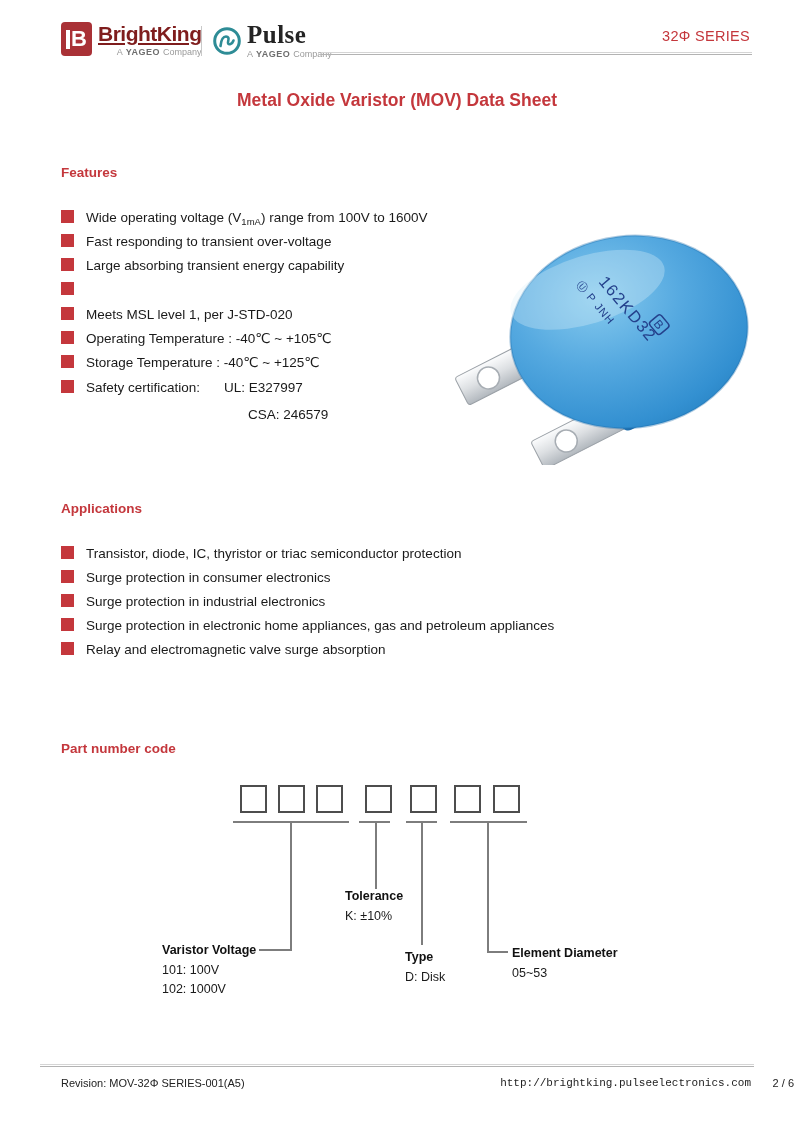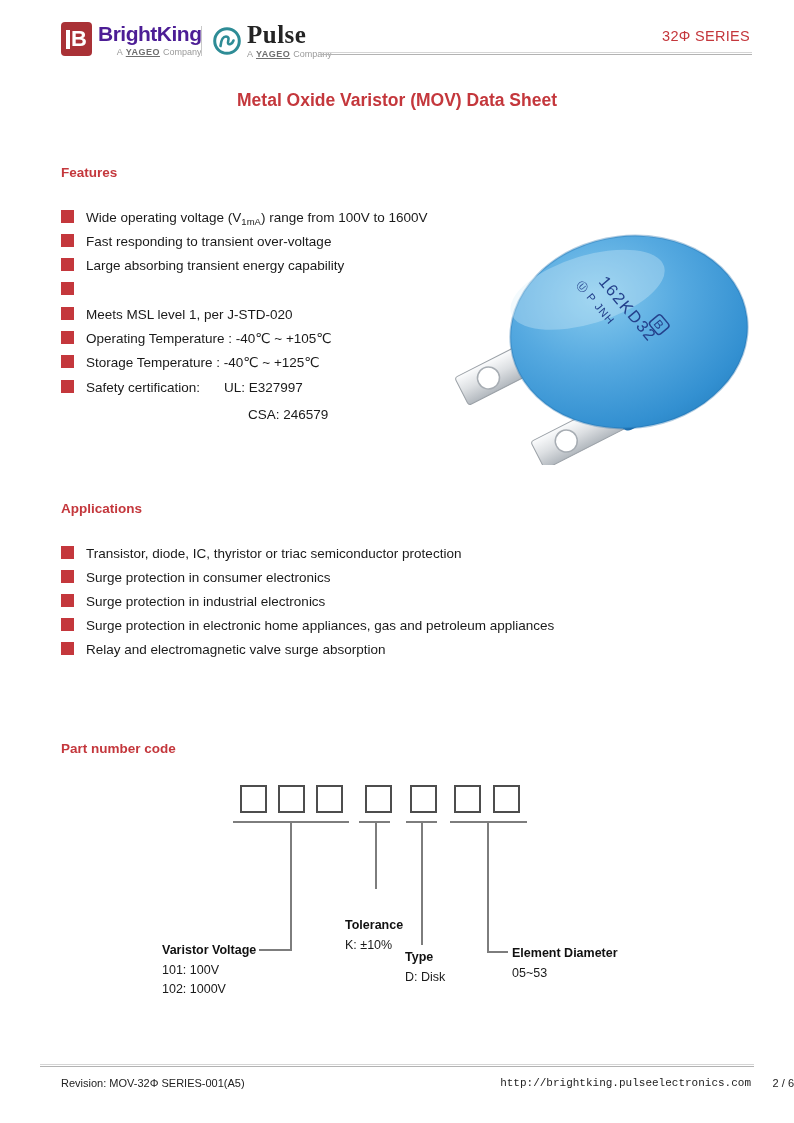--- a/index.html
+++ b/index.html
@@ -12,23 +12,23 @@
   }
   
   .bk-logo { position:absolute; left:61px; top:22px; display:flex; }
   .bk-icon {
     width:31px; height:34px; background:#a93136; border-radius:4px;
     display:flex; align-items:center; justify-content:center;
     color:#fff; font-weight:bold; font-size:22px;
   }
   .bk-icon::before { content:""; display:inline-block; width:4px; height:19px; background:#fff; margin-right:1px; }
   .bk-block { margin-left:6px; }
-  .bk-name { font-size:21px; font-weight:bold; color:#4c1d95; letter-spacing:-0.5px; line-height:24px; }
+  .bk-name { font-size:21px; font-weight:bold; color:#7f1d1d; letter-spacing:-0.5px; line-height:24px;text-decoration:underline; }
   .tagline { font-size:9px; color:#9a9a9a; text-align:right; margin-top:1px; }
-  .tagline .brand { font-weight:bold; color:#6e6e6e; margin:0 3px; letter-spacing:0.5px;text-decoration:underline; }
+  .tagline .brand { font-weight:bold; color:#6e6e6e; margin:0 3px; letter-spacing:0.5px; }
   .logo-divider { position:absolute; left:201px; top:26px; width:1px; height:30px; background:#c9c9c9; }
   .pulse-logo { position:absolute; left:212px; top:22px; display:flex; }
   .pulse-icon-wrap { width:30px; height:30px; margin-top:4px; }
   .pulse-block { margin-left:5px; }
   .pulse-name { font-family:"Liberation Serif","DejaVu Serif",serif; font-size:25px; font-weight:bold; color:#242424; line-height:26px; letter-spacing:0.5px; }
   .series { position:absolute; right:44px; top:28px; font-size:14.5px; font-weight:normal; color:#c4373c; letter-spacing:0.3px; }
   .rule { height:3px; border-top:1px solid #d5d5d5; border-bottom:1px solid #b3b3b3; }
   .header-rule { position:absolute; left:321px; top:52px; width:431px; }
   
   .doc-title { position:absolute; left:0; top:90px; width:100%; text-align:center;
@@ -212,21 +212,21 @@
     <div class="pnstem" style="left:487px; top:821px; height:132px"></div>
 
     <div class="pnconn" style="left:259px; top:949px; width:33px"></div>
     <div class="pnconn" style="left:487px; top:951px; width:21px"></div>
 
     <div class="pnlabel" style="left:162px; top:941px">
       <div class="t">Varistor Voltage</div>
       <div>101: 100V</div>
       <div>102: 1000V</div>
     </div>
-    <div class="pnlabel" style="left:345px; top:916px">
+    <div class="pnlabel" style="left:345px; top:887px">
       <div class="t">Tolerance</div>
       <div>K: ±10%</div>
     </div>
     <div class="pnlabel" style="left:405px; top:948px">
       <div class="t">Type</div>
       <div>D: Disk</div>
     </div>
     <div class="pnlabel" style="left:512px; top:944px">
       <div class="t">Element Diameter</div>
       <div>05~53</div>

